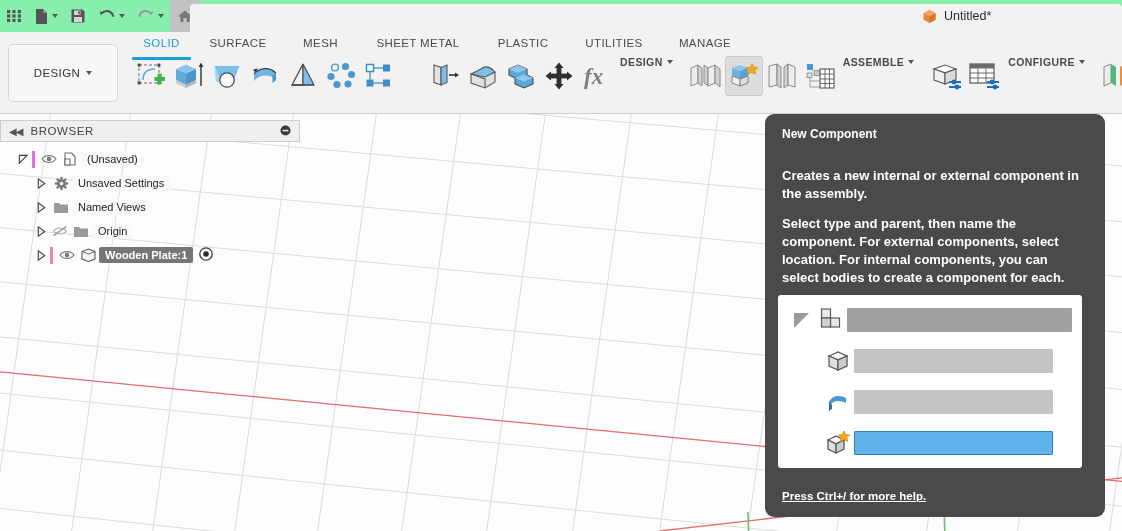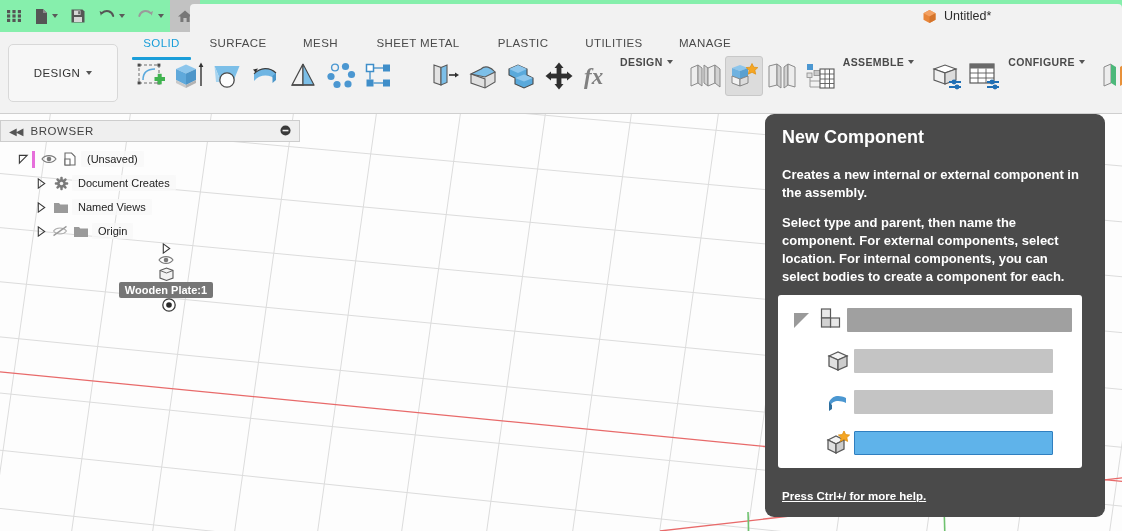--- a/index.html
+++ b/index.html
@@ -138,21 +138,21 @@
   }
   .radio-dot { margin-left: 6px; }
 
   
   #tooltip {
     position: absolute; left: 765px; top: 114px;
     width: 340px; height: 403px;
     background: #4a4a4a; border-radius: 9px;
     color: #fff; padding: 13px 17px;
   }
-  #tt-title { font-size: 18px; font-weight: bold; margin-bottom: 18px; }
+  #tt-title { font-size: 12px; font-weight: bold; margin-bottom: 26px; }
   .tt-p { font-size: 13px; font-weight: bold; line-height: 1.38; }
   .tt-gap { height: 12px; }
   #tt-figure {
     position: absolute; left: 13px; top: 181px;
     width: 304px; height: 173px;
     background: #fff; border-radius: 3px;
     padding: 8px 10px;
   }
   .fig-row { display: flex; align-items: center; height: 33px; margin-bottom: 8px; }
   .fig-bar { height: 24px; border-radius: 1px; }
@@ -614,21 +614,21 @@
             <g fill="#7a7a7a">
               <rect x="6.7" y="0.8" width="2.6" height="14.4" rx="1"></rect>
               <rect x="0.8" y="6.7" width="14.4" height="2.6" rx="1"></rect>
               <rect x="6.7" y="0.8" width="2.6" height="14.4" rx="1" transform="rotate(45 8 8)"></rect>
               <rect x="6.7" y="0.8" width="2.6" height="14.4" rx="1" transform="rotate(-45 8 8)"></rect>
               <circle cx="8" cy="8" r="4.6"></circle>
             </g>
             <circle cx="8" cy="8" r="1.9" fill="#f4f4f4"></circle>
           </svg>
         </span>
-        <span class="nlabel">Document Creates</span>
+        <span class="nlabel">Unsaved Settings</span>
       </div>
 
       <div class="node" style="padding-left:32px;">
         <span class="arrow">
           <svg width="11" height="11" viewBox="0 0 12 12">
             <path d="M2.5 1 L9.5 6 L2.5 11 Z" fill="none" stroke="#3a3a3a" stroke-width="1.2"></path>
           </svg>
         </span>
         <span class="nico">
           <svg width="16" height="13" viewBox="0 0 16 13">
@@ -651,21 +651,21 @@
           </svg>
         </span>
         <span class="nico">
           <svg width="16" height="13" viewBox="0 0 16 13">
             <path d="M1 2 H6 L7.3 3.6 H15 V12 H1 Z" fill="#9a9a9a"></path>
           </svg>
         </span>
         <span class="nlabel">Origin</span>
       </div>
 
-      <div class="node sel" style="padding-left:32px;flex-direction:column;">
+      <div class="node sel" style="padding-left:32px;">
         <span class="arrow">
           <svg width="11" height="11" viewBox="0 0 12 12">
             <path d="M2.5 1 L9.5 6 L2.5 11 Z" fill="none" stroke="#3a3a3a" stroke-width="1.2"></path>
           </svg>
         </span>
         <span class="colbar" style="background:#f08a8a;"></span>
         <span class="eye">
           <svg width="16" height="12" viewBox="0 0 16 12">
             <path d="M1 6 C4 1.5, 12 1.5, 15 6 C12 10.5, 4 10.5, 1 6 Z" fill="none" stroke="#7a7a7a" stroke-width="1.1"></path>
             <circle cx="8" cy="6" r="2.3" fill="#7a7a7a"></circle>

